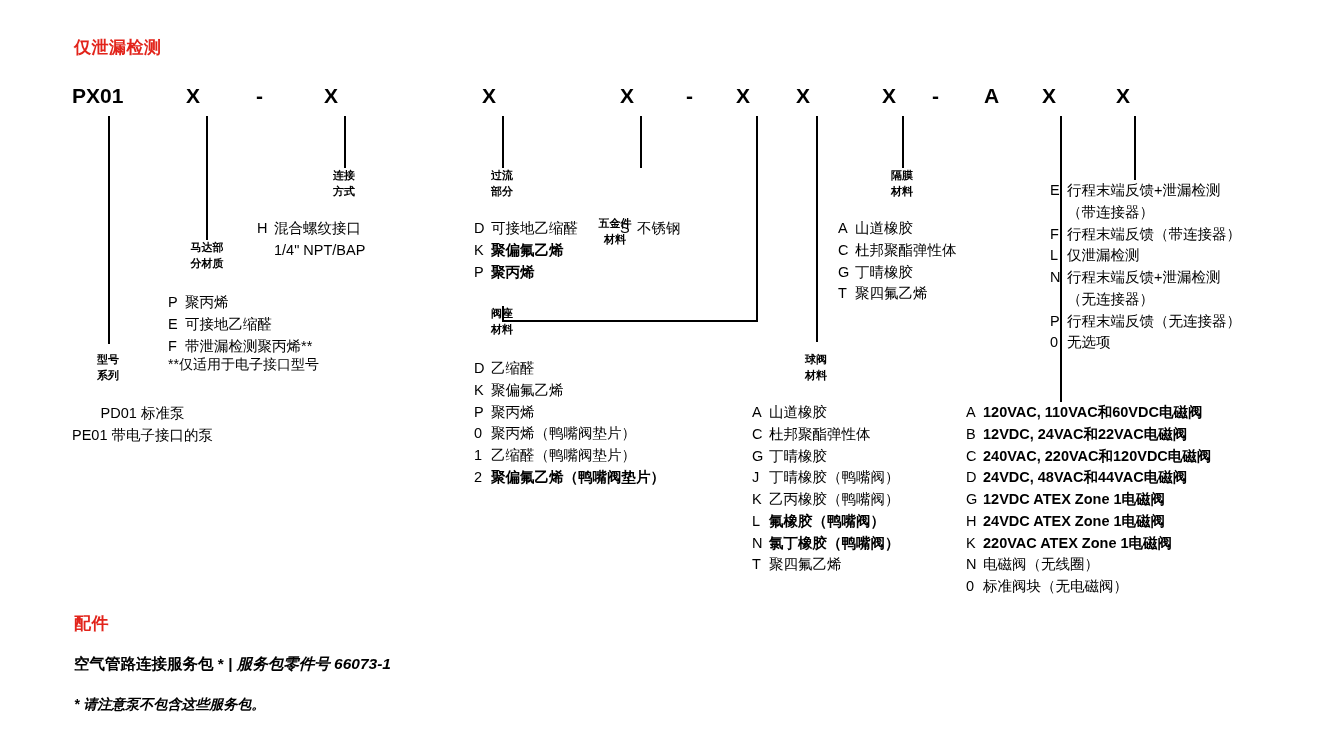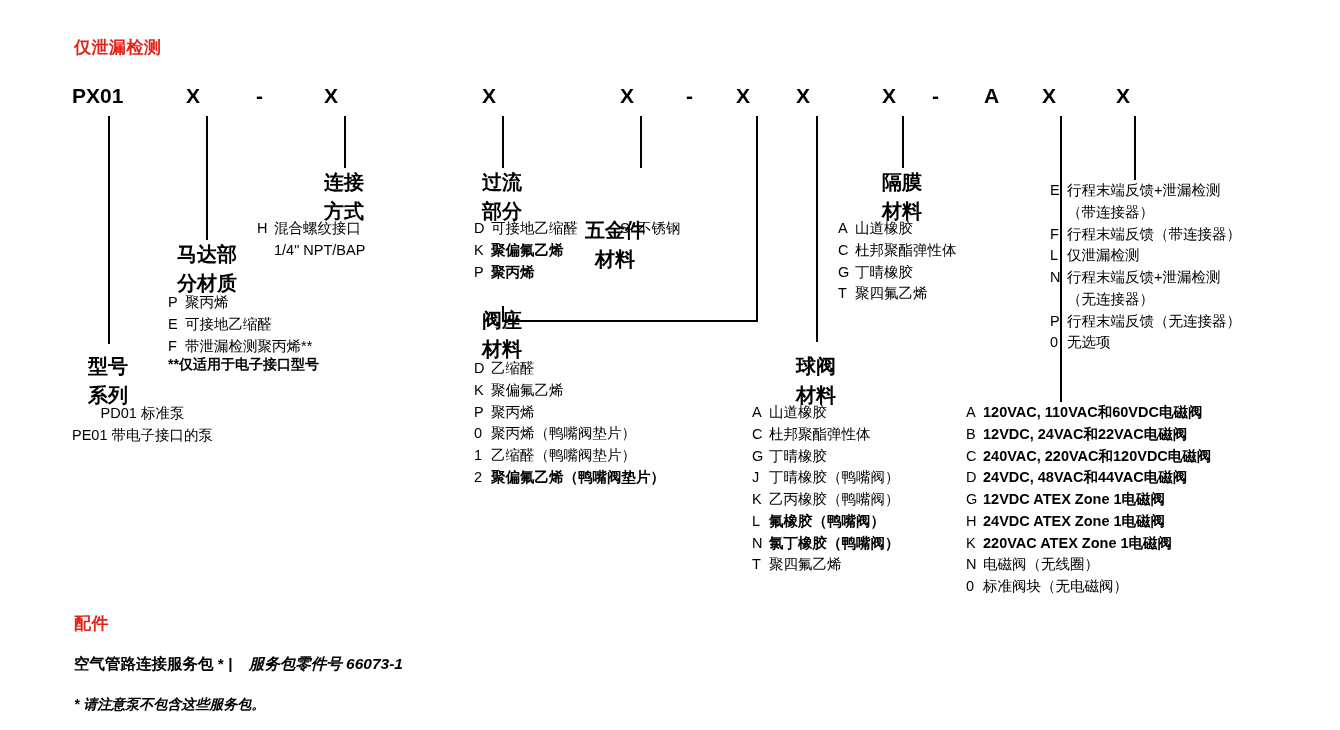--- a/index.html
+++ b/index.html
@@ -20,21 +20,21 @@
   }
   .code-char{
     font-weight:bold;
     font-size:21px;
     text-align:left;
   }
   .vline{background:#000;width:1.5px;}
   .hline{background:#000;height:1.5px;}
   .grp-title{
     font-weight:bold;
-    font-size:20px;
+    font-size:11px;
     text-align:center;
     line-height:1.45;
   }
   .opt-list{
     font-size:14.5px;
     line-height:1.5;
     white-space:nowrap;
   }
   .opt-row{display:flex;}
   .opt-key{
@@ -49,21 +49,20 @@
     line-height:1.55;
     white-space:nowrap;
   }
   .acc-line1{
     font-weight:bold;
     font-size:15.5px;
   }
   .acc-line1 .ital{
     font-style:italic;
     font-weight:bold;
-    margin-left:12px;
   }
   .acc-note{
     font-style:italic;
     font-size:14px;
     font-weight:bold;
   }
   .indent{padding-left:17px;}
 </style>
 </head>
 <body>
@@ -118,21 +117,21 @@
     </div>
   <div class="opt-row">
       <span class="opt-key">E</span>
       <span class="opt-val">可接地乙缩醛</span>
     </div>
   <div class="opt-row">
       <span class="opt-key">F</span>
       <span class="opt-val">带泄漏检测聚丙烯**</span>
     </div>
 </div>
-<div class="abs" style="left:168px;top:356px;font-size:14px;font-weight:bold;white-space:nowrap;">**仅适用于电子接口型号</div>
+<div class="abs" style="left:168px;top:356px;font-size:14px;font-weight:normal;white-space:nowrap;">**仅适用于电子接口型号</div>
 
 <div class="abs" style="left:296px;top:168px;width:96px;">
   <div class="grp-title">连接</div>
   <div class="grp-title">方式</div>
 </div>
 <div class="abs opt-list" style="left:257px;top:218px;">
   <div class="opt-row">
       <span class="opt-key">H</span>
       <span class="opt-val">混合螺纹接口</span>
     </div>

